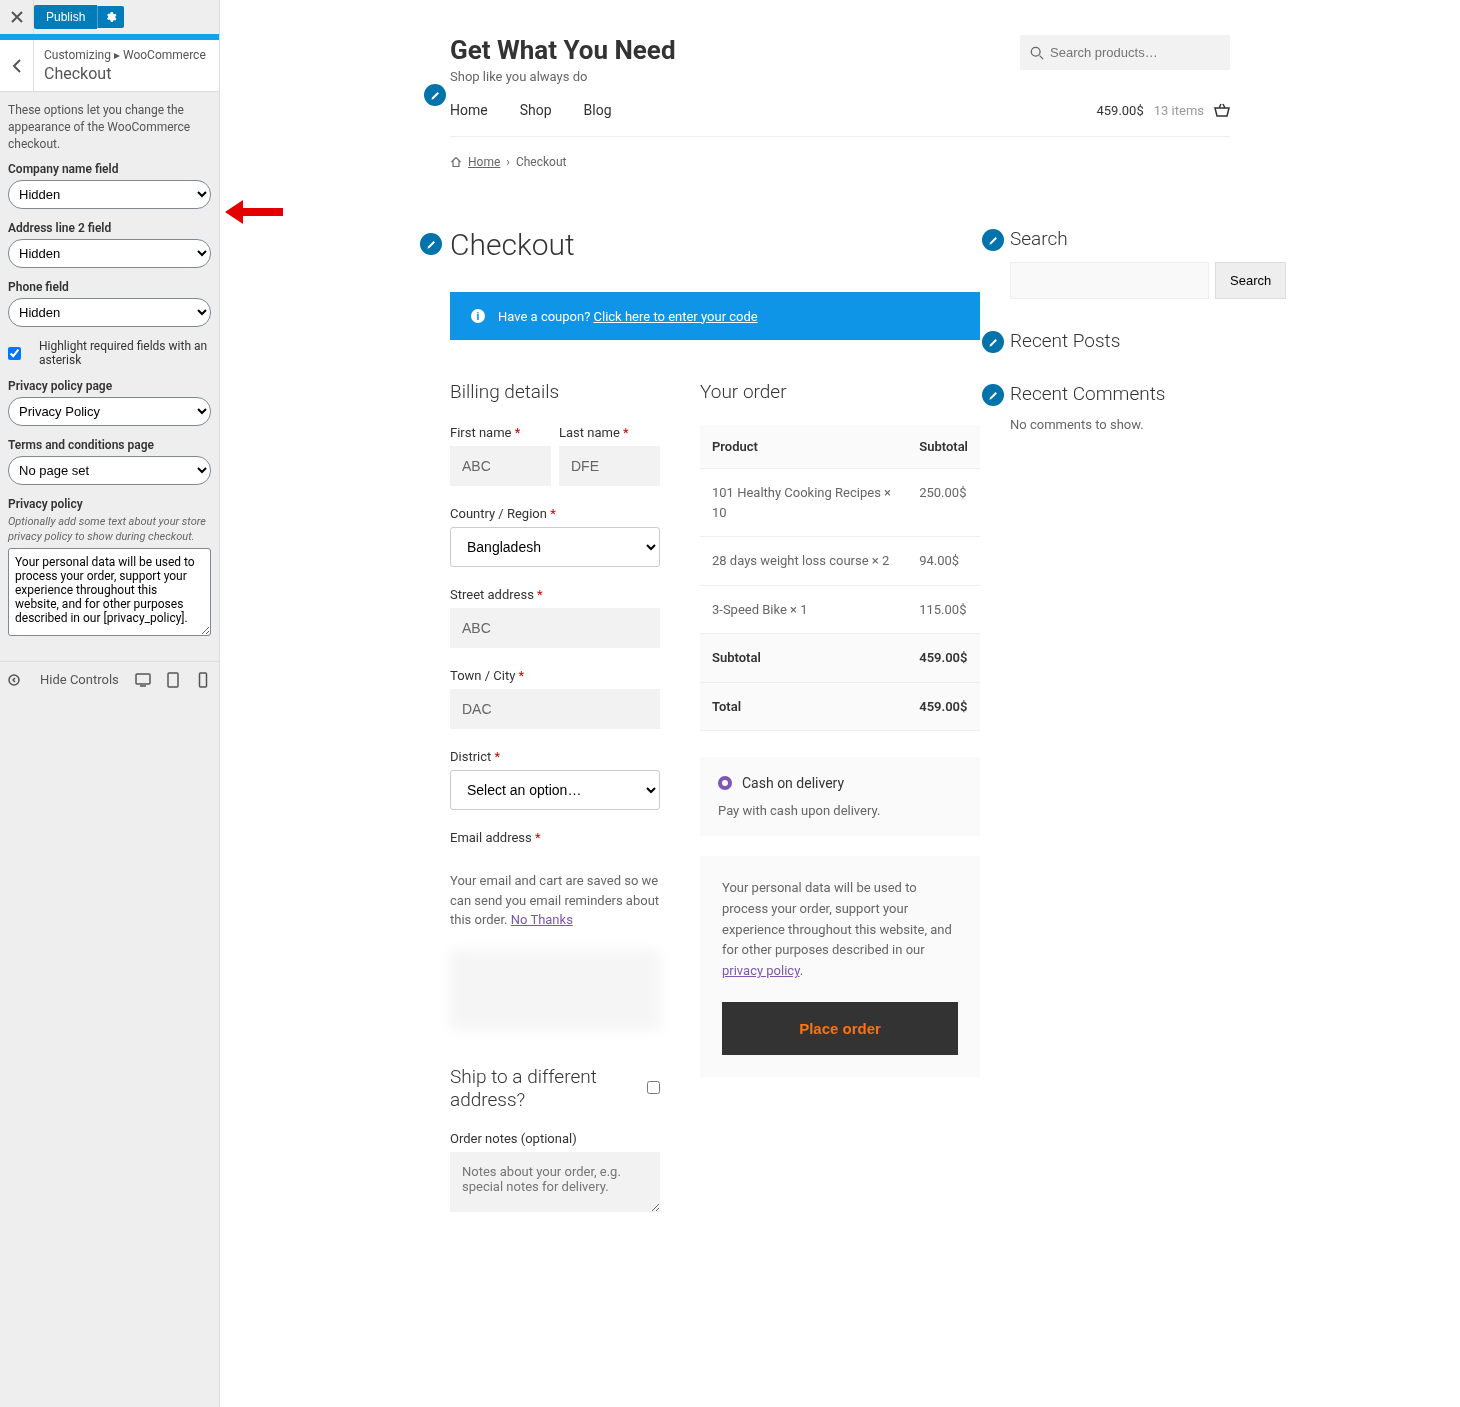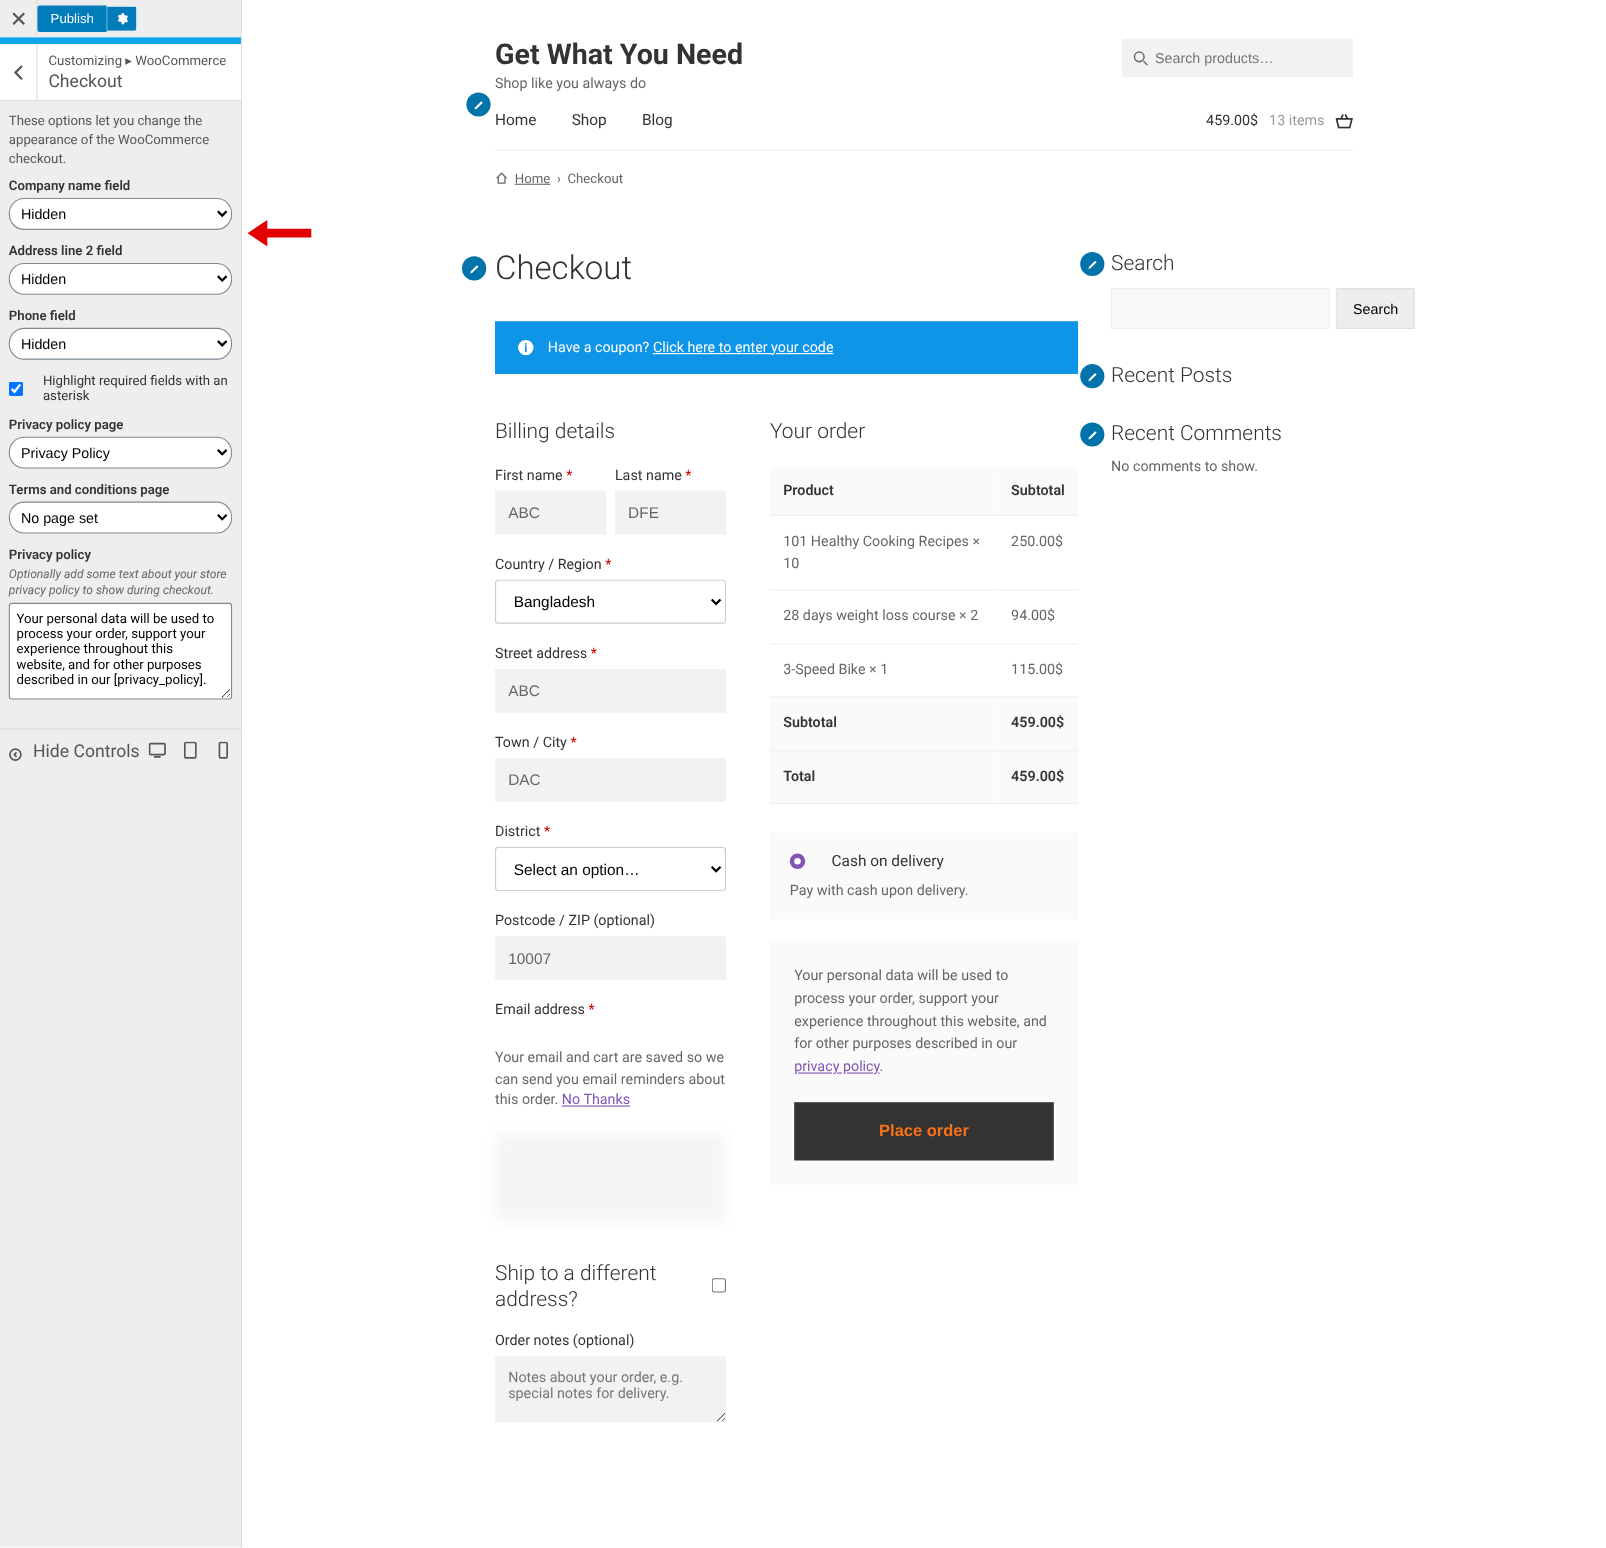--- a/index.html
+++ b/index.html
@@ -18,21 +18,21 @@
 .breadcrumb-top { font-size: 12px; color: #555; }
 .breadcrumb-title { font-size: 16px; color: #555; margin-top: 2px; }
 .sidebar-desc { padding: 10px 8px; font-size: 12px; color: #555; line-height: 1.4; }
 .field-group { padding: 0 8px 12px 8px; }
 .field-label { font-size: 12px; color: #333; font-weight: 600; margin-bottom: 4px; display: block; }
 .field-select { width: 100%; padding: 5px 6px; border: 1px solid #7e8993; border-radius: 14px; background: #fff; font-size: 13px; }
 .checkbox-wrap { padding: 0 8px 12px 8px; display: flex; align-items: center; gap: 18px; font-size: 12px; }
 .field-note { font-size: 11px; color: #666; font-style: italic; margin-bottom: 4px; line-height: 1.3; }
 .textarea { width: 100%; min-height: 88px; padding: 6px; border: 1px solid #7e8993; border-radius: 3px; font-size: 12px; resize: vertical; font-family: inherit; }
 .sidebar-footer { margin-top: 10px; border-top: 1px solid #ddd; padding: 10px 8px; display: flex; justify-content: space-between; align-items: center; }
-.hide-controls { display: flex; align-items: flex-end; gap: 10px; font-size: 16px; color: #555; cursor: pointer; }
+.hide-controls { display: flex; align-items: center; gap: 20px; font-size: 13px; color: #555; cursor: pointer; }
 .device-icons { display: flex; gap: 14px; }
 .device-icon { width: 16px; height: 16px; cursor: pointer; color: #666; }
 
 
 .arrow-container { position: absolute; left: 225px; top: 192px; z-index: 100; }
 .arrow-svg { width: 60px; height: 40px; }
 
 
 .preview { flex: 1; background: #fff; padding: 0; position: relative; }
 .preview-inner { max-width: 980px; margin: 0 auto; padding: 0 100px; }
@@ -76,21 +76,21 @@
 .ship-title { font-size: 19px; font-weight: 300; color: #333; }
 .form-textarea { width: 100%; min-height: 60px; padding: 12px; border: none; background: #f2f2f2; font-size: 13px; resize: vertical; font-family: inherit; }
 
 
 .order-table { width: 100%; border-collapse: collapse; margin-bottom: 26px; }
 .order-table th { text-align: left; padding: 14px 12px; font-size: 13px; font-weight: 600; background: #fafafa; border-bottom: 1px solid #eee; }
 .order-table td { padding: 14px 12px; font-size: 13px; color: #666; border-bottom: 1px solid #eee; vertical-align: top; line-height: 1.5; }
 .order-table .sub-row td { background: #fafafa; font-weight: 600; color: #333; }
 .order-table .total-row td { background: #fafafa; font-weight: 600; color: #333; }
 .pay-box { background: #fafafa; padding: 18px; margin-bottom: 20px; }
-.pay-option { display: flex; align-items: center; gap: 24px; font-size: 14px; margin-bottom: 12px; }
+.pay-option { display: flex; align-items: center; gap: 10px; font-size: 14px; margin-bottom: 12px; }
 .radio-dot { width: 14px; height: 14px; border: 4px solid #7f54b3; border-radius: 50%; background: #fff; }
 .pay-desc { font-size: 13px; color: #666; }
 .privacy-box { background: #fafafa; padding: 22px; }
 .privacy-text { font-size: 13px; color: #666; line-height: 1.6; margin-bottom: 20px; }
 .privacy-text a { color: #7f54b3; text-decoration: underline; cursor: pointer; }
 .place-order-btn { width: 100%; background: #333; color: #f97316; border: none; padding: 18px; font-size: 15px; font-weight: 600; cursor: pointer; }
 
 
 .widget { margin-bottom: 30px; position: relative; }
 .widget-h { font-size: 19px; font-weight: 300; color: #333; margin-bottom: 12px; }
@@ -288,26 +288,20 @@
             <div class="form-row">
                 <div class="form-field">
               <label class="form-label"><span>Town / City </span><span class="req">*</span></label>
               <input class="form-input" value="DAC" style="">
             </div>
               </div>
             <div class="form-row">
                 <div class="form-field">
               <label class="form-label"><span>District </span><span class="req">*</span></label>
               <select class="form-select"><option>Select an option…</option></select>
-            </div>
-              </div>
-            <div class="form-row">
-                <div class="form-field">
-              <label class="form-label">Postcode / ZIP (optional)</label>
-              <input class="form-input" value="10007" style="">
             </div>
               </div>
             <div class="form-row">
                 <div class="form-field">
               <label class="form-label"><span>Email address </span><span class="req">*</span></label>
             </div>
               </div>
             <div class="email-note">
               <span>Your email and cart are saved so we can send you email reminders about this order. </span><a>No Thanks</a>
             </div>

